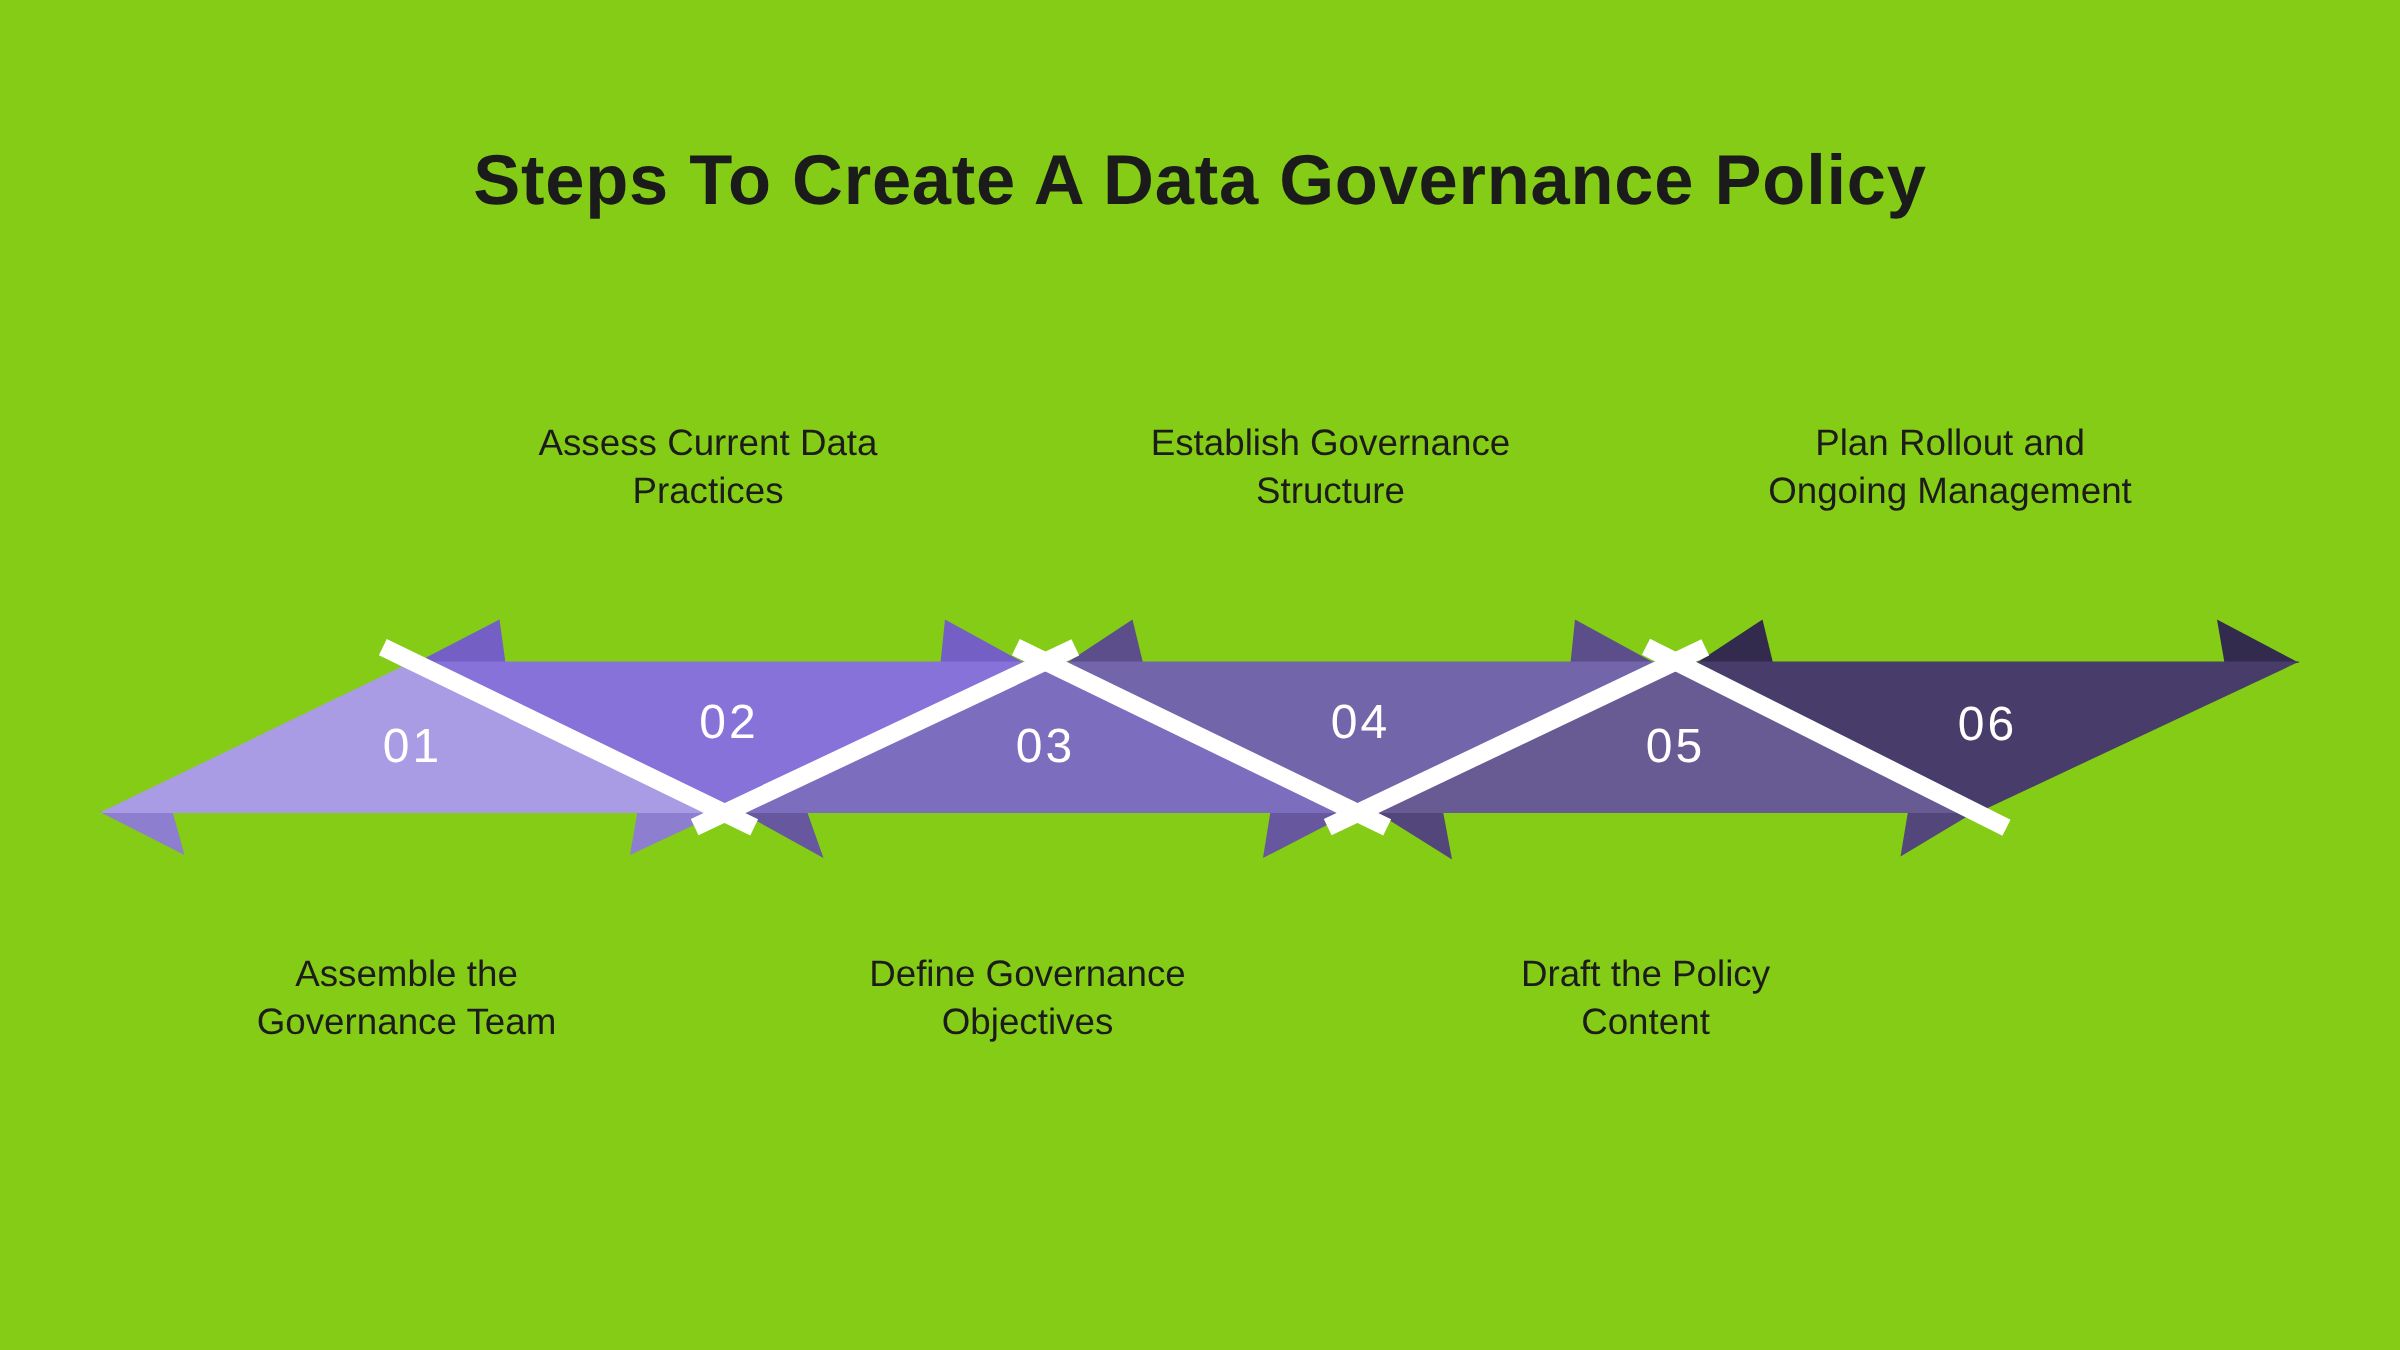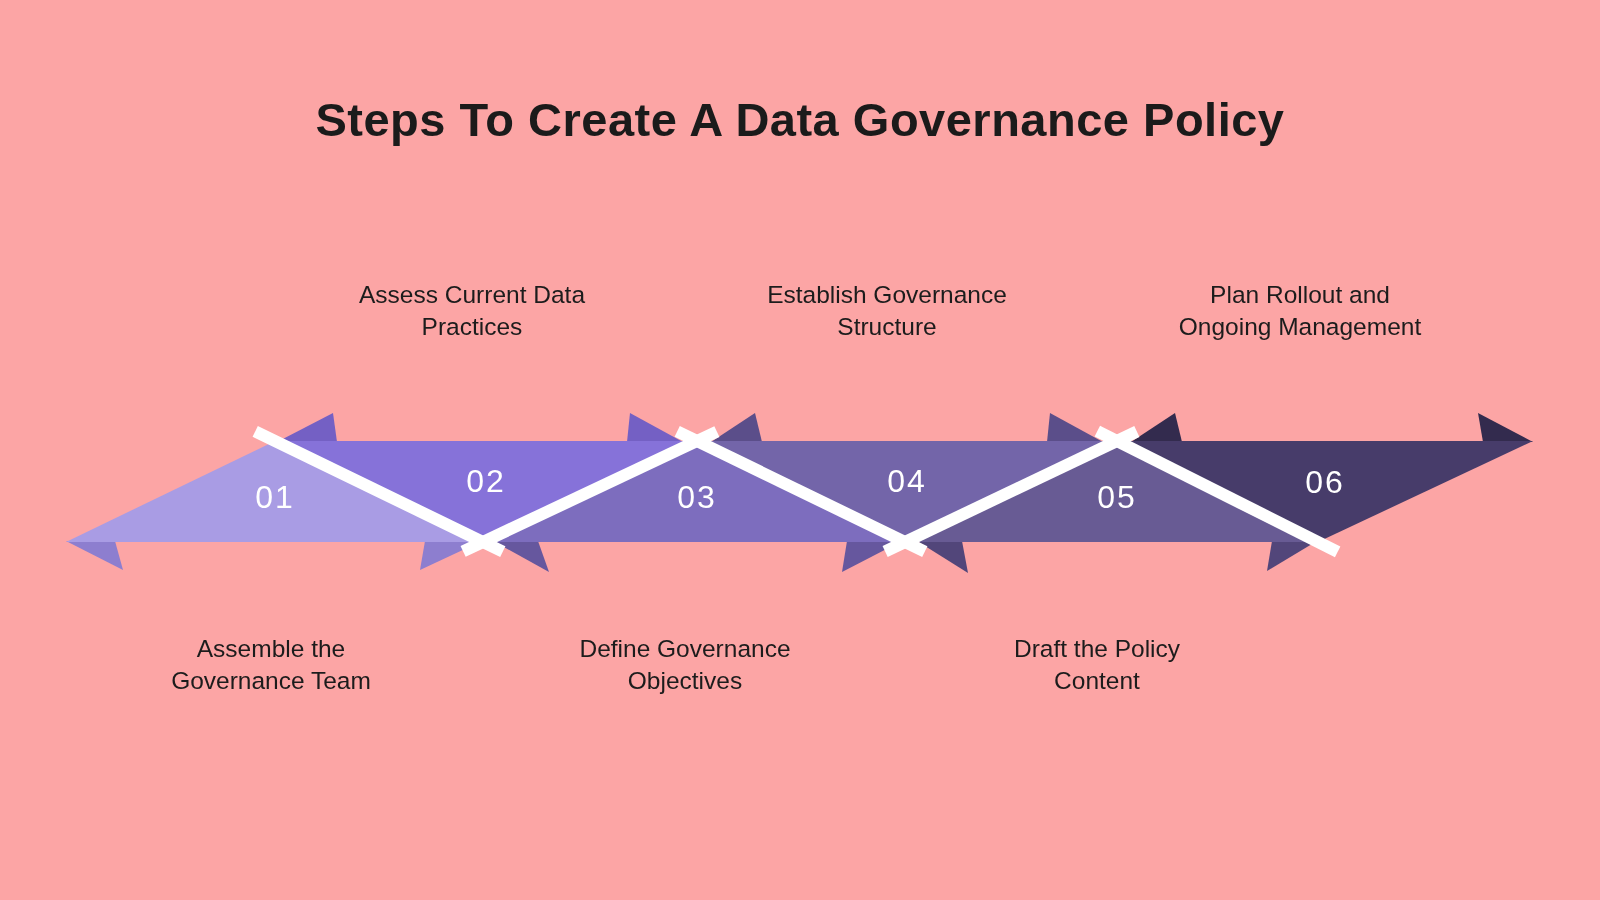--- a/index.html
+++ b/index.html
@@ -5,21 +5,21 @@
   html, body {
     margin: 0;
     padding: 0;
     background: #ffffff;
     font-family: "Liberation Sans", "DejaVu Sans", sans-serif;
   }
   .stage {
     position: relative;
     width: 1600px;
     height: 900px;
-    background: #fca5a5;
+    background: #84cc16;
     overflow: hidden;
   }
   .title {
     position: absolute;
     top: 92px;
     left: 0;
     width: 1600px;
     margin: 0;
     text-align: center;
     font-size: 47px;

